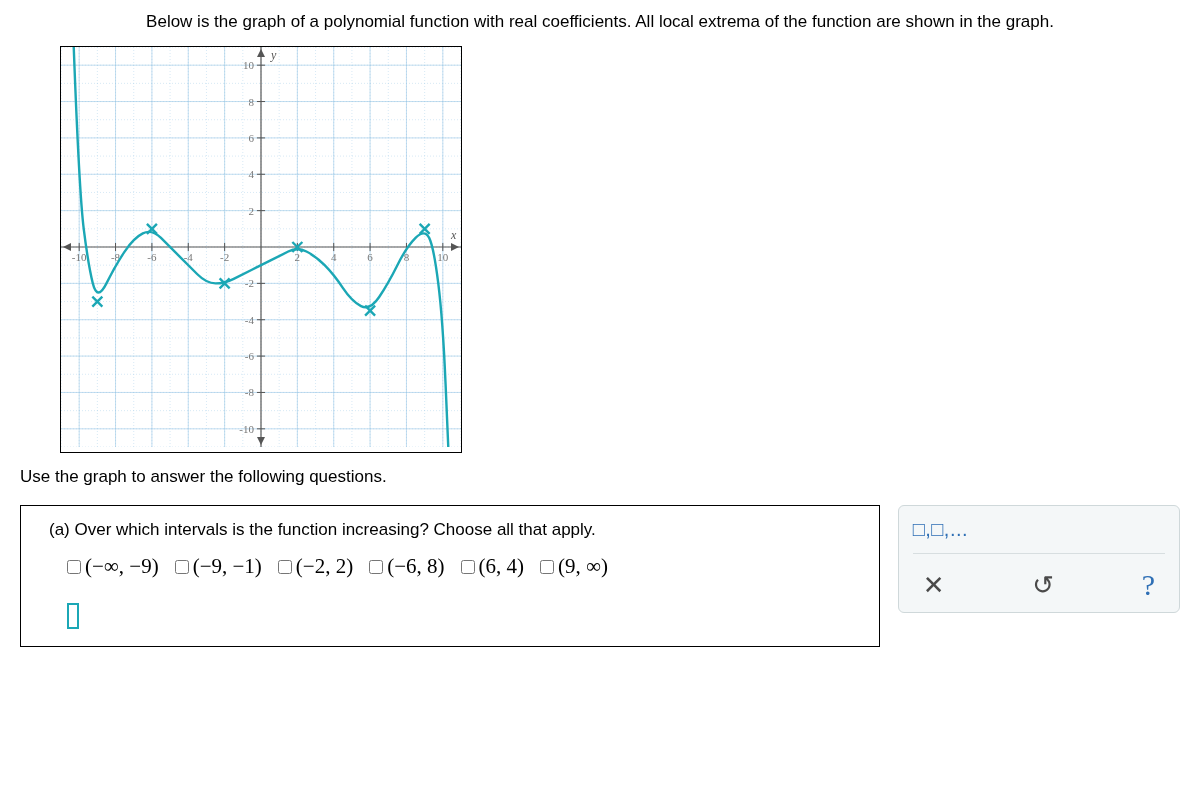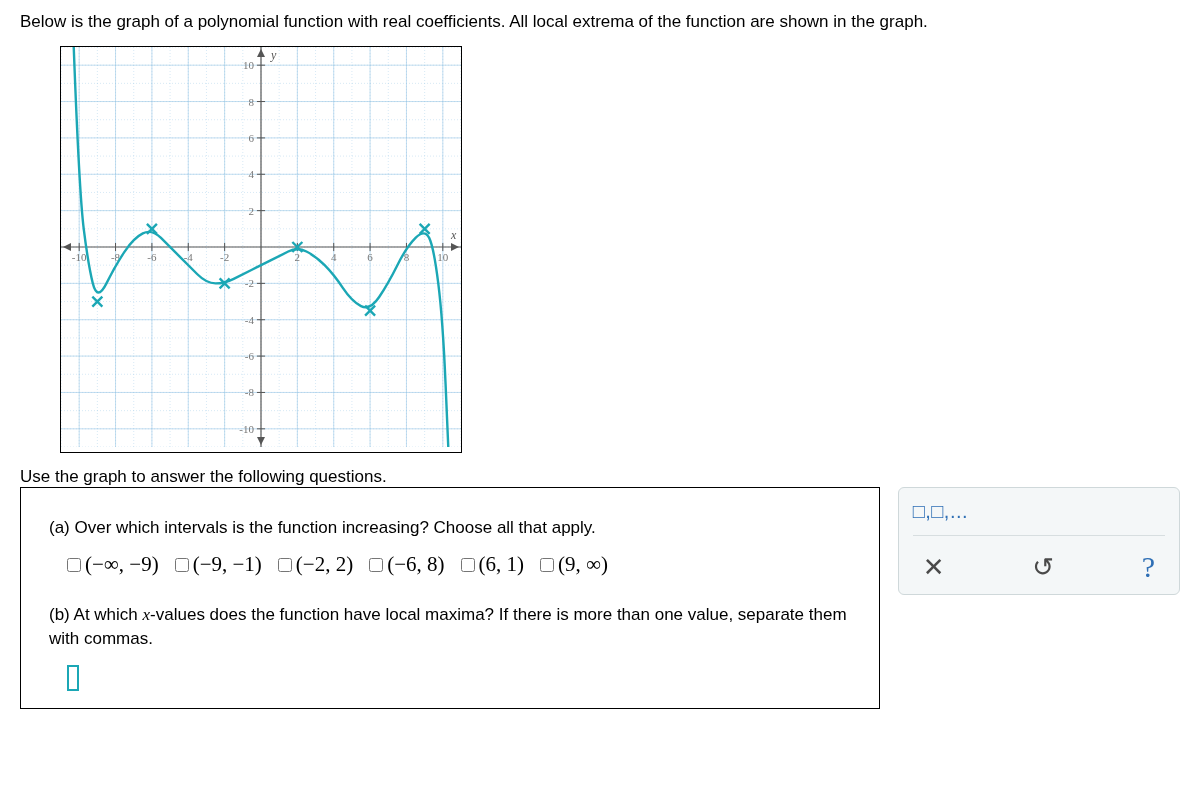--- a/index.html
+++ b/index.html
@@ -4,32 +4,32 @@
 <style>
   * { box-sizing: border-box; margin: 0; padding: 0; }
   body {
     font-family: Verdana, Geneva, sans-serif;
     font-size: 17px;
     color: #000;
     background: #fff;
     padding: 12px 20px;
     width: 1200px;
   }
-  .intro { margin-bottom: 8px; }
+  .intro { margin-bottom: 8px; text-align: center; }
   .graph-wrap {
     border: 1px solid #000;
     display: inline-block;
     margin-left: 40px;
     margin-top: 6px;
     margin-bottom: 14px;
   }
-  .subtitle { }
+  .subtitle { margin-bottom: 18px; }
   .question-panel {
     border: 1.5px solid #000;
-    padding: 30px 28px 12px 28px;
+    padding: 14px 28px 12px 28px;
     width: 884px;
     display: inline-block;
     vertical-align: top;
   }
   .tool-panel {
     display: inline-block;
     vertical-align: top;
     margin-left: 18px;
     width: 290px;
     border: 1px solid #cfd8da;
@@ -243,30 +243,27 @@
         <label class="choice">
           <input type="checkbox" style="">
           <span>(−2, 2)</span>
         </label>
         <label class="choice">
           <input type="checkbox" style="">
           <span>(−6, 8)</span>
         </label>
         <label class="choice">
           <input type="checkbox" style="">
-          <span>(6, 1)</span>
+          <span>(6, 4)</span>
         </label>
         <label class="choice">
           <input type="checkbox" style="">
           <span>(9, ∞)</span>
         </label>
       </div>
-    </div>
-    <div class="part-b">
-      <span>(b) At which <span class="italic">x</span>-values does the function have local maxima? If there is more than one value, separate them with commas.</span>
     </div>
     <div class="input-box"></div>
   </div>
 
   <div class="tool-panel">
     <div class="tool-top">□,□,...</div>
     <hr class="tool-hr">
     <div class="tool-row">
       <span class="tool-btn">✕</span>
       <span class="tool-btn">↺</span>

